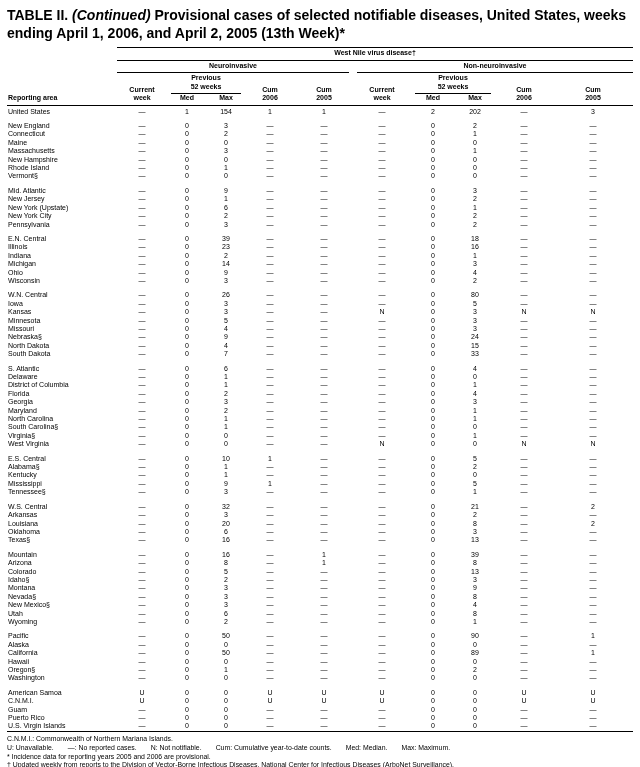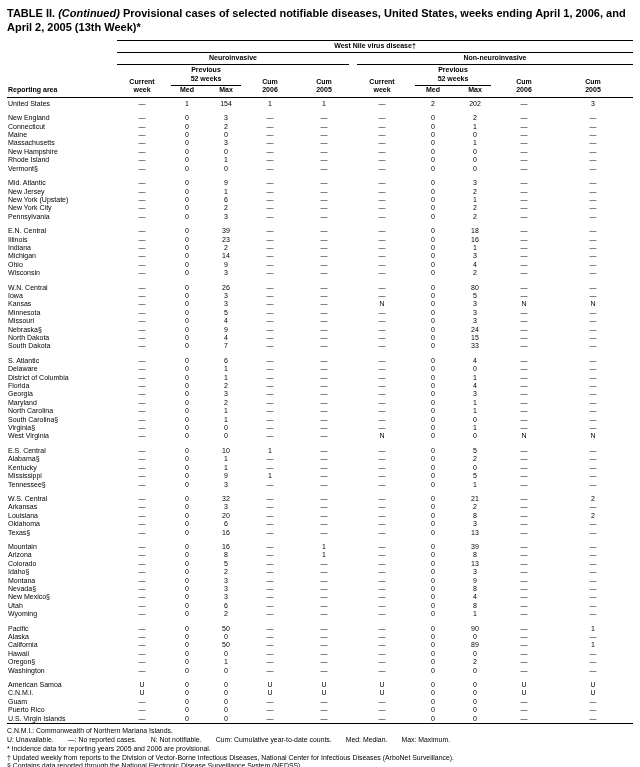--- a/index.html
+++ b/index.html
@@ -1,20 +1,20 @@
 <!DOCTYPE html>
 <html><head>
 <meta charset="utf-8">
 <style>
   * { box-sizing: border-box; }
   html, body { margin: 0; padding: 0; background: #fff; }
   body { width: 640px; font-family: "Liberation Sans", sans-serif; color: #000; }
   .page { padding: 6px 7px 4px 7px; }
 
-  .title { font-size: 11px; font-weight: bold; line-height: 1.3; margin-bottom: 5px; }
+  .title { font-size: 14px; font-weight: bold; line-height: 1.3; margin-bottom: 5px; }
   .title .cont { font-style: italic; }
 
   table.data { border-collapse: collapse; table-layout: fixed; width: 626px; border-bottom: 1px solid #000; }
 
   thead th { font-weight: bold; font-size: 7px; padding: 0; text-align: center; vertical-align: bottom; line-height: 1.2; }
   th.area-head { text-align: left; vertical-align: bottom; padding: 0 0 2px 1px; border-bottom: 1px solid #000; }
   th.disease { border-top: 1px solid #000; }
   .uline { border-bottom: 1px solid #000; padding: 1px 0 2px 0; }
   .uline.full { margin: 0; }
   .uline.sec-left { margin: 0 4px 0 0; }

